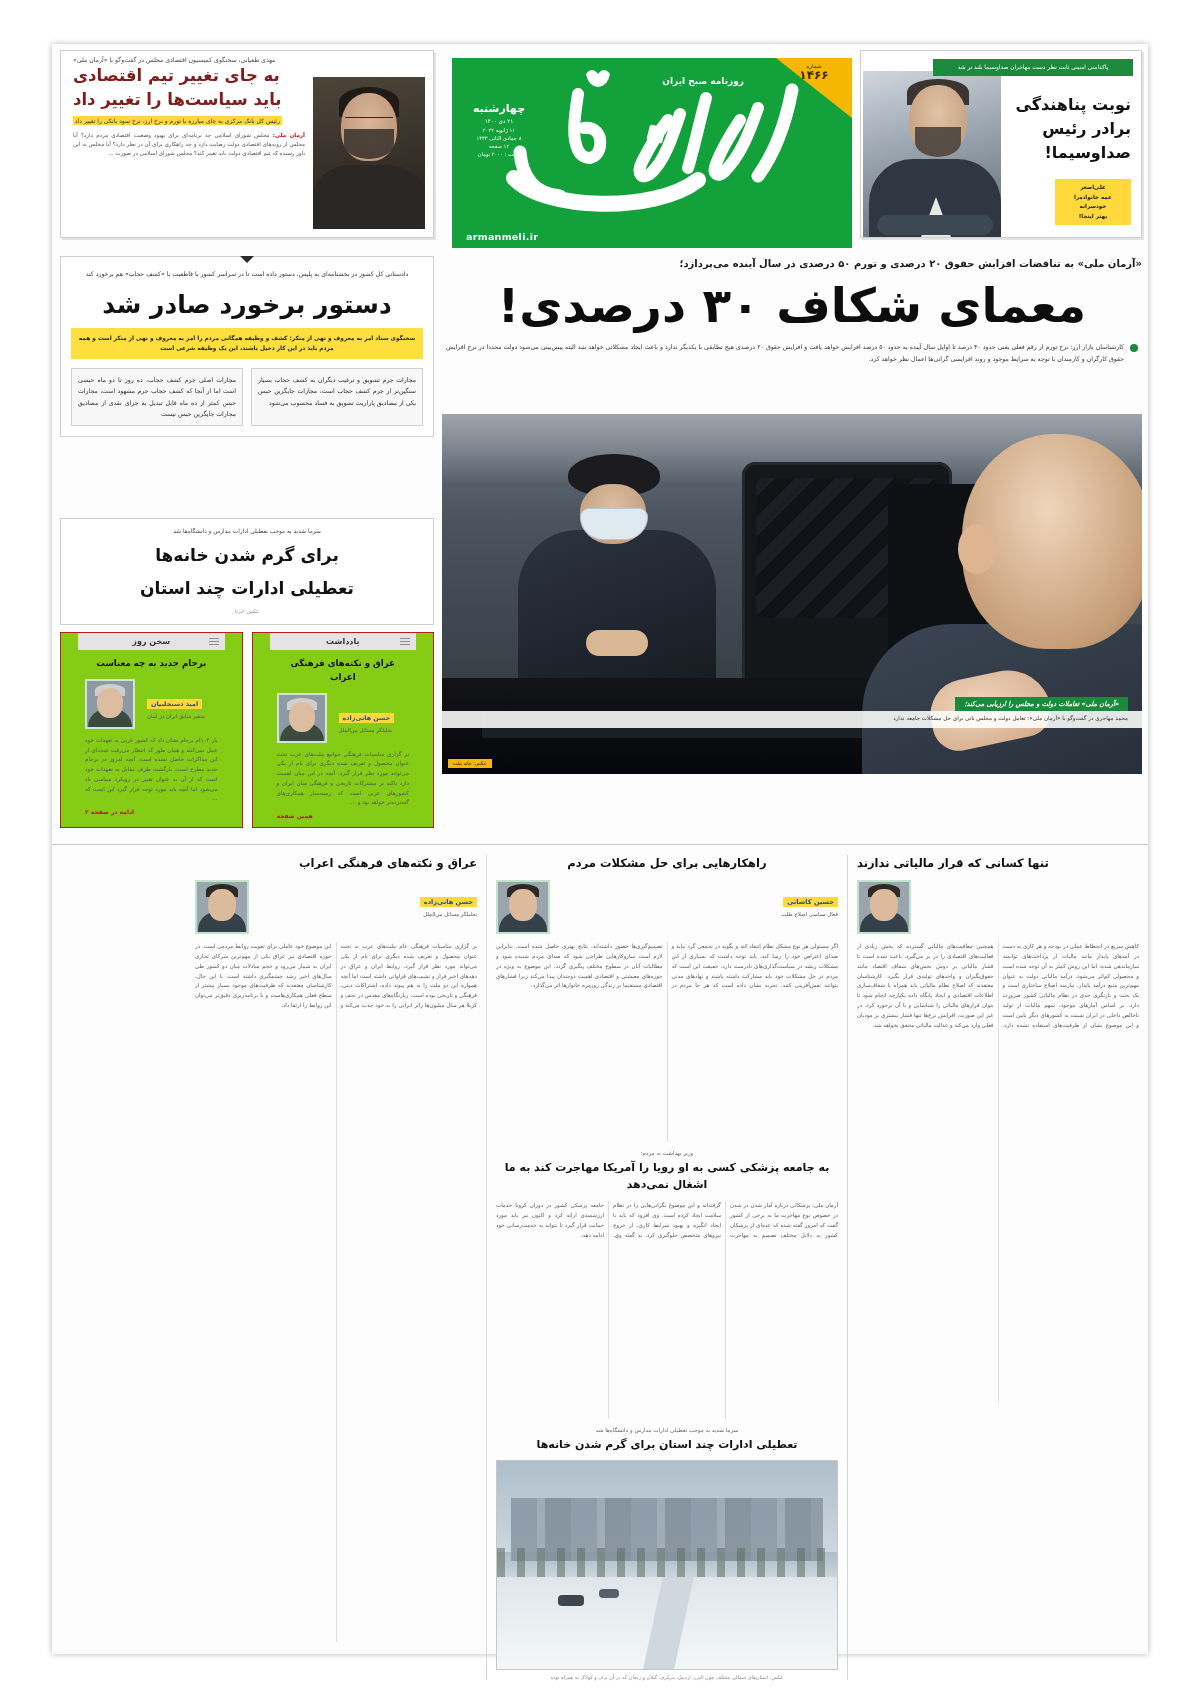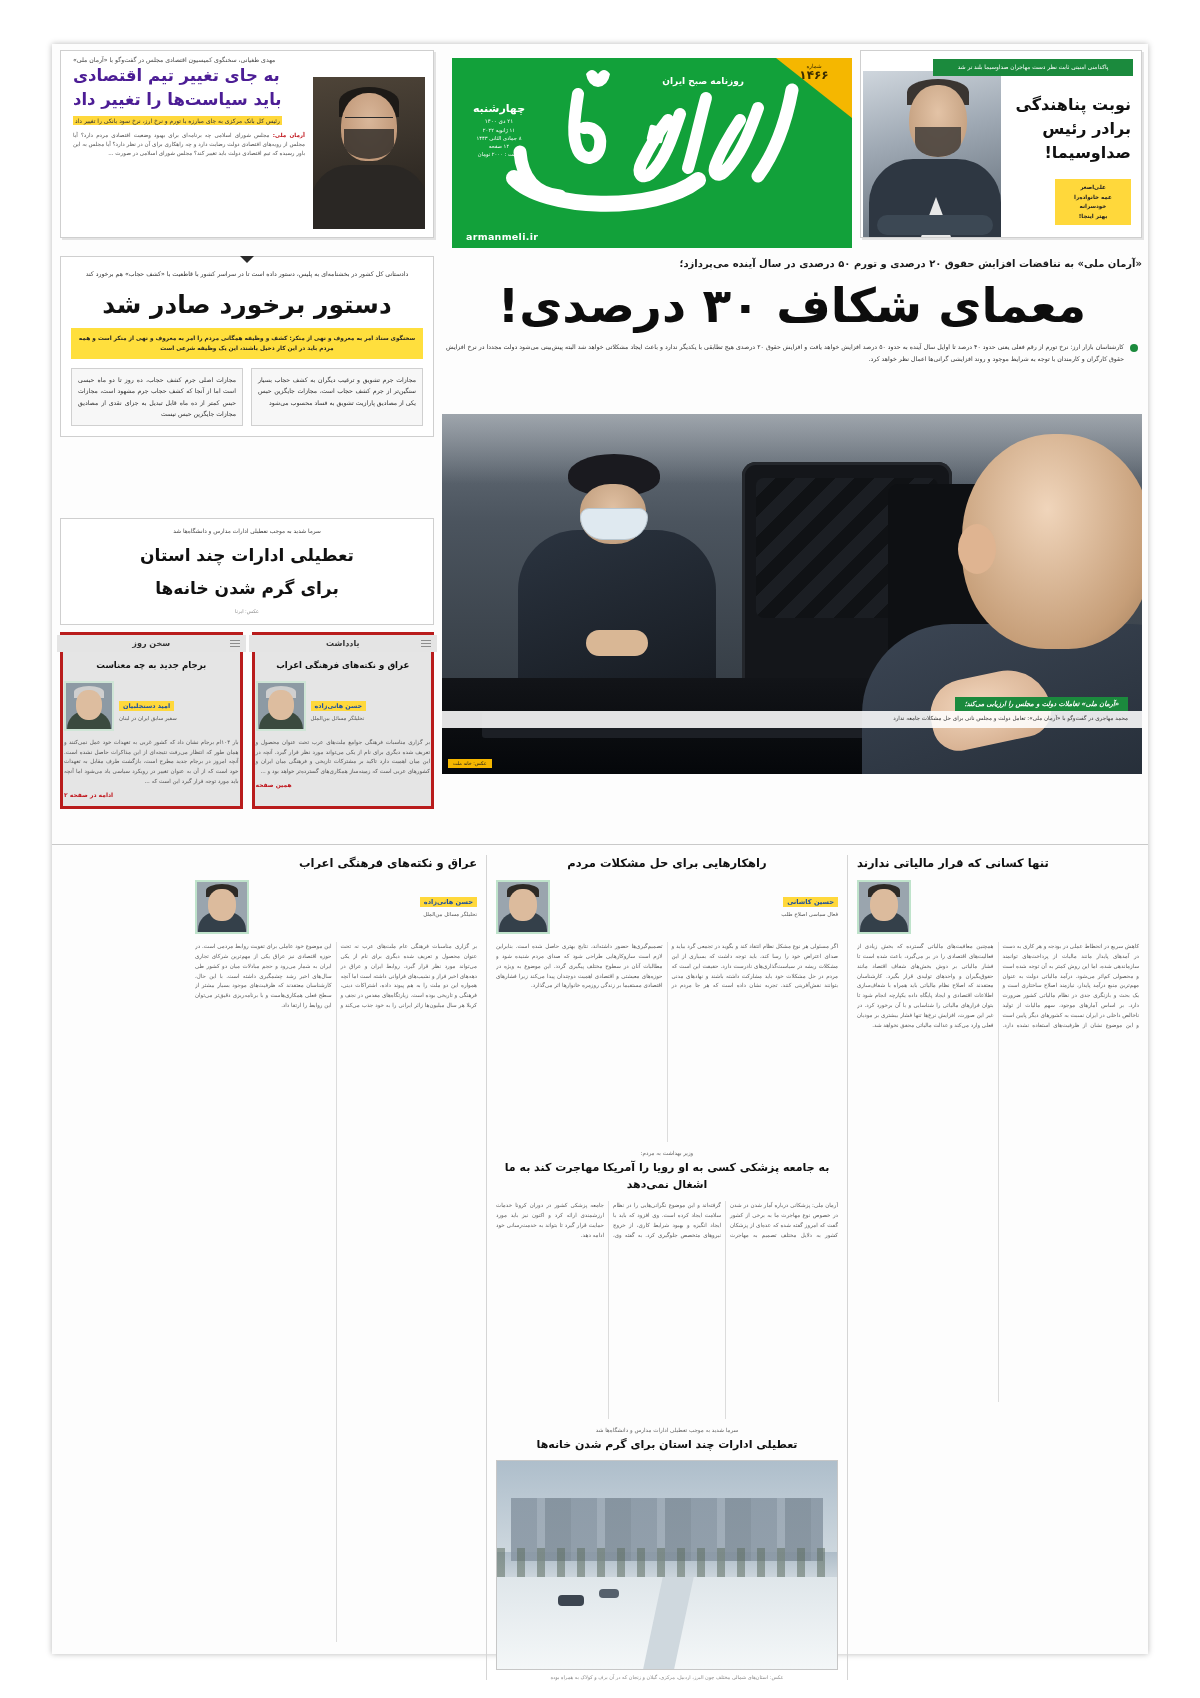--- a/index.html
+++ b/index.html
@@ -43,21 +43,21 @@
   .tl-photo .body{
     position:absolute;left:50%;bottom:0;transform:translateX(-50%);
     width:118px;height:64px;border-radius:40px 40px 0 0;background:#2a2724;
   }
   .tl-photo .glasses{
     position:absolute;left:50%;top:40px;transform:translateX(-50%);
     width:48px;height:9px;border-top:1.5px solid #2b2b2b;
   }
   .tl-text{position:absolute;right:128px;top:4px;width:232px;}
   .tl-eyebrow{font-size:6.2px;color:#444;line-height:1.5;text-align:left;}
-  .tl-h{font-size:16.5px;font-weight:bold;color:#4c1d95;line-height:1.45;text-align:left;}
+  .tl-h{font-size:16.5px;font-weight:bold;color:#7f1d1d;line-height:1.45;text-align:left;}
   .hl-yellow{background:#ffd83b;display:inline;padding:1px 2px;}
   .tl-sub{font-size:6px;color:#333;line-height:1.6;text-align:left;margin-top:4px;}
   .tl-body{font-size:5.6px;color:#555;line-height:1.65;text-align:justify;margin-top:5px;}
   .redname{color:#c0141b;font-weight:bold;}
 
   
   .mast{
     position:absolute;right:296px;top:14px;width:400px;height:190px;
     background:#12a13a;overflow:hidden;
   }
@@ -152,34 +152,34 @@
     position:absolute;right:714px;top:474px;width:374px;
     background:#fff;border:1px solid #cfcfcf;box-sizing:border-box;padding:8px 10px 10px;
   }
   .lead3-kick{font-size:5.8px;color:#444;text-align:center;line-height:1.6;}
   .lead3-h{font-size:17px;font-weight:bold;color:#111;text-align:center;line-height:1.55;margin-top:6px;}
   .lead3-src{font-size:5px;color:#8a8a8a;text-align:center;margin-top:7px;}
 
   
   .opinions{position:absolute;right:714px;top:588px;width:374px;display:flex;gap:9px;}
   .opbox{
-    flex:1;background:#e5e5e5;border:3px solid #b91c1c;box-sizing:border-box;position:relative;
-    padding:0 1px 8px;
+    flex:1;background:#84cc16;border:1px solid #b91c1c;box-sizing:border-box;position:relative;
+    padding:0 24px 8px;
   }
   .op-tab{
     background:#e4e4e4;margin:0 -7px;height:17px;display:flex;align-items:center;
     justify-content:center;font-size:8px;font-weight:bold;color:#333;letter-spacing:2px;
     position:relative;
   }
   .op-tab::before{
     content:"";position:absolute;right:6px;top:5px;width:10px;height:7px;
     background:repeating-linear-gradient(#8d8d8d 0 1.4px,transparent 1.4px 3px);
   }
   .op-h{font-size:8.6px;font-weight:bold;color:#111;text-align:center;line-height:1.6;margin-top:7px;}
-  .op-author{display:flex;align-items:flex-start;gap:5px;margin-top:8px;justify-content:flex-end;}
+  .op-author{display:flex;align-items:flex-start;gap:12px;margin-top:8px;justify-content:flex-end;}
   .op-thumb{
     width:46px;height:46px;flex:none;border:2px solid #cfe5d6;background:#8d9aa4;overflow:hidden;position:relative;
   }
   .op-thumb .f{position:absolute;left:50%;top:7px;transform:translateX(-50%);width:26px;height:30px;border-radius:46%;background:#ddbd9f;}
   .op-thumb .h{position:absolute;left:50%;top:3px;transform:translateX(-50%);width:30px;height:12px;border-radius:50% 50% 0 0;background:#cfcfcf;}
   .op-thumb .b{position:absolute;left:50%;bottom:0;transform:translateX(-50%);width:44px;height:18px;border-radius:18px 18px 0 0;background:#3b4a3f;}
   .op-meta{flex:1;text-align:left;padding-top:12px;}
   .op-name{display:inline-block;background:#ffd83b;color:#1c4fa1;font-size:6.4px;font-weight:bold;padding:1px 4px;}
   .op-role{font-size:5.4px;color:#555;margin-top:3px;}
   .op-body{font-size:5.6px;color:#555;line-height:1.75;text-align:justify;margin-top:7px;}
@@ -466,22 +466,22 @@
     <div class="lead2-h">دستور برخورد صادر شد</div>
     <div class="lead2-yellow">سخنگوی ستاد امر به معروف و نهی از منکر: کشف و وظیفه همگانی مردم را امر به معروف و نهی از منکر است و همه مردم باید در این کار دخیل باشند، این یک وظیفه شرعی است</div>
     <div class="two-cells">
       <div class="cell">مجازات جرم تشویق و ترغیب دیگران به کشف حجاب بسیار سنگین‌تر از جرم کشف حجاب است، مجازات جایگزین حبس یکی از مصادیق پارازیت تشویق به فساد محسوب می‌شود</div>
       <div class="cell">مجازات اصلی جرم کشف حجاب، ده روز تا دو ماه حبسی است اما از آنجا که کشف حجاب جرم مشهود است، مجازات حبس کمتر از ده ماه قابل تبدیل به جزای نقدی از مصادیق مجازات جایگزین حبس نیست</div>
     </div>
   </div>
 
   <div class="lead3">
     <div class="lead3-kick">سرما شدید به موجب تعطیلی ادارات مدارس و دانشگاه‌ها شد</div>
+    <div class="lead3-h">برای گرم شدن خانه‌ها</div>
     <div class="lead3-h">تعطیلی ادارات چند استان</div>
-    <div class="lead3-h">برای گرم شدن خانه‌ها</div>
     <div class="lead3-src">عکس: ایرنا</div>
   </div>
 
   <div class="opinions">
 
     <div class="opbox">
       <div class="op-tab">یادداشت</div>
       <div class="op-h">عراق و نکته‌های فرهنگی اعراب</div>
       <div class="op-author">
         <div class="op-meta">

